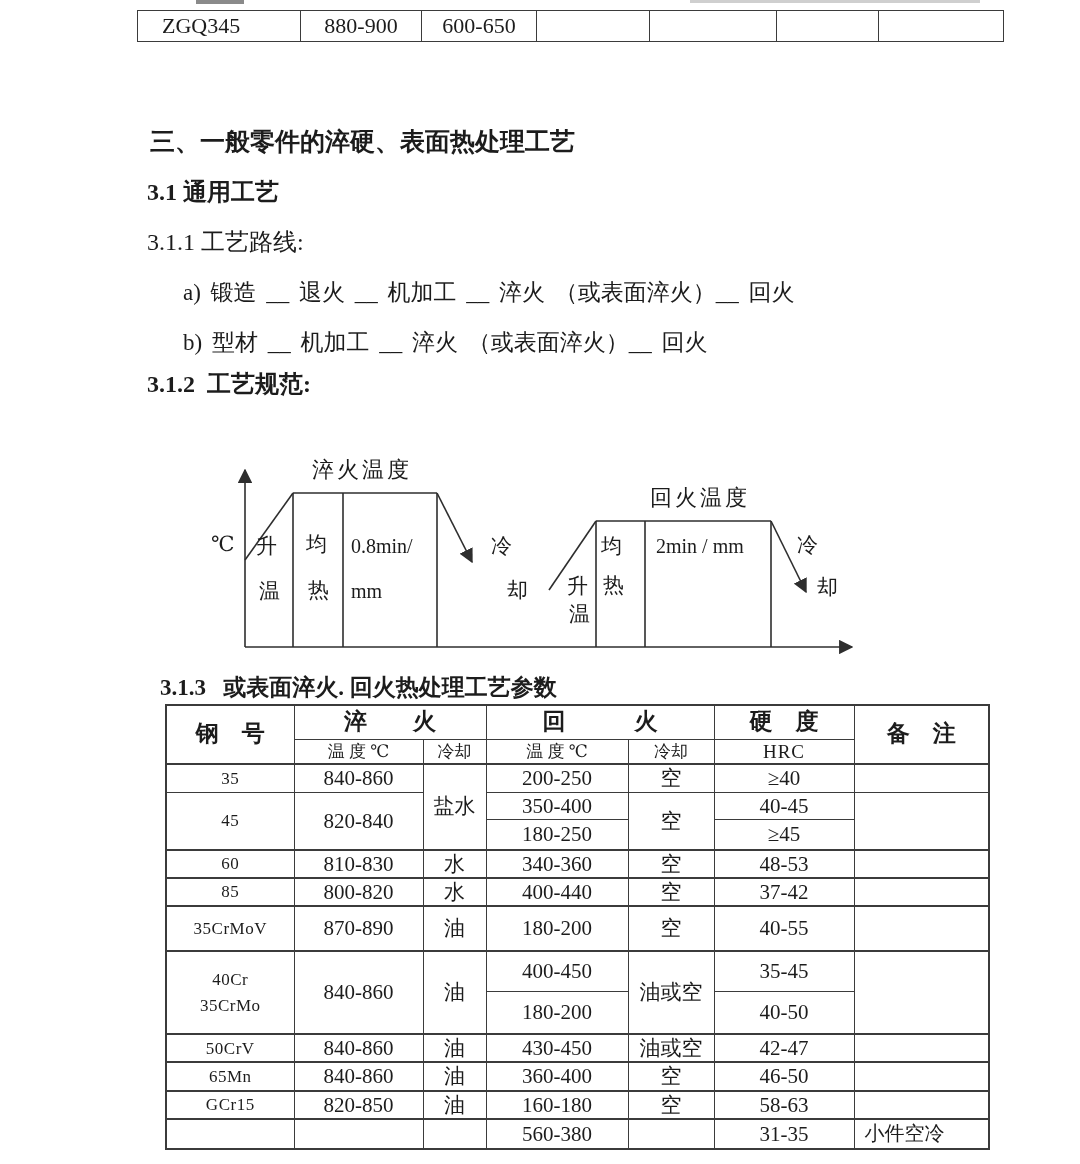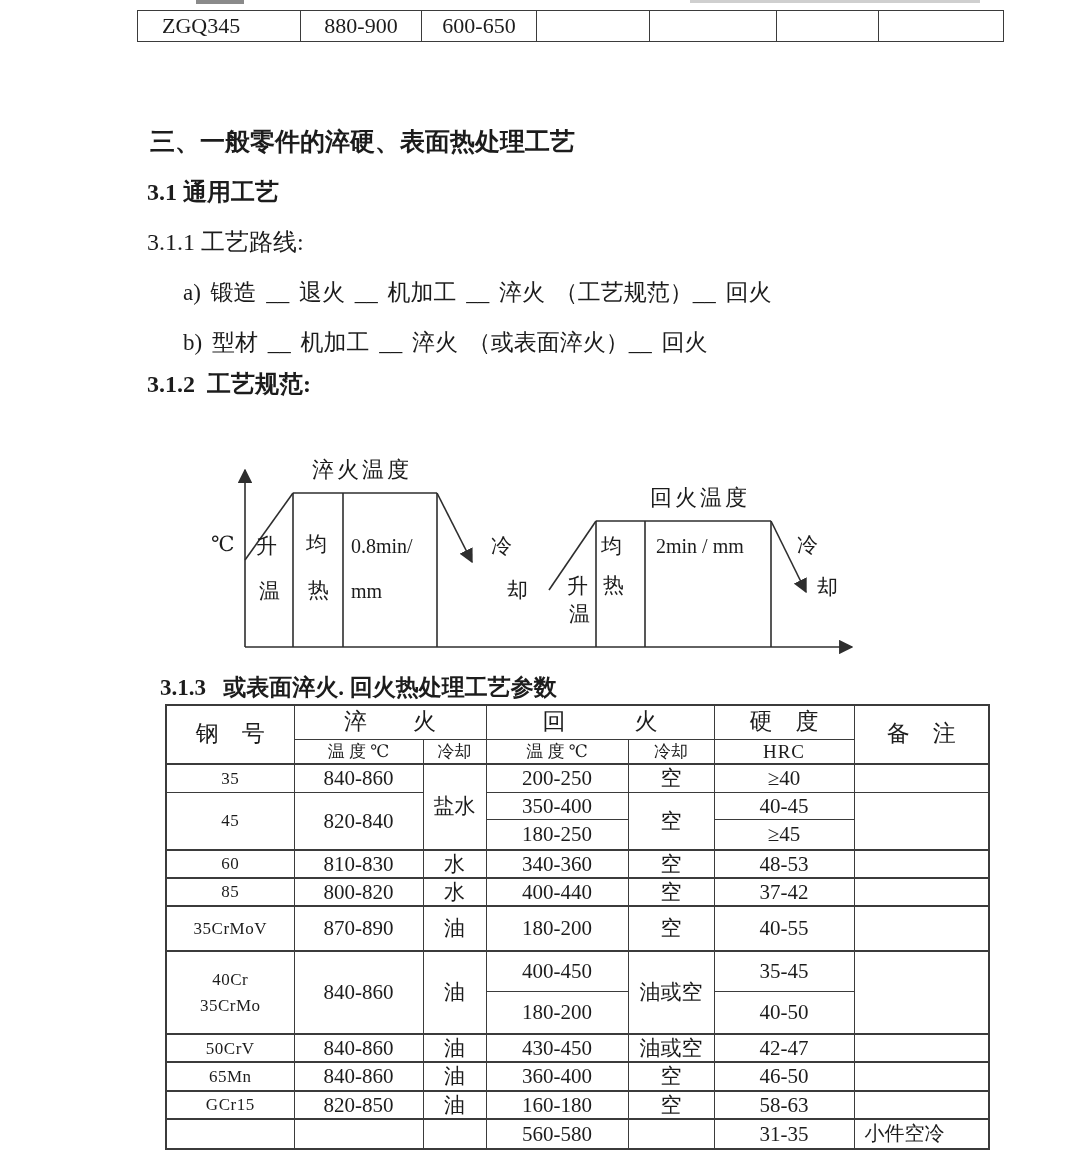--- a/index.html
+++ b/index.html
@@ -20,21 +20,21 @@
     border:1px solid #3b3b3b; text-align:center; vertical-align:middle;
     padding:0; font-size:21px; line-height:1.25; overflow:hidden;
   }
 
   #top-table { left:137px; top:10px; }
   #top-table td { height:30px; font-size:22px; }
   #top-table td.c0 { text-align:left; padding-left:24px; }
 
   #main-table { left:165px; top:704px; border:2px solid #3b3b3b; }
   tr.gt td { border-top-width:2px; }
-  td.hdr1 { font-size:23px; }
+  td.hdr1 { font-size:23px;font-weight:bold; }
   td.hdr2 { font-size:17px;margin-top:18px; }
   td.hrch { font-size:19px; letter-spacing:1px;margin-left:18px; }
   td.steel { font-size:17px; letter-spacing:0.5px; }
   td.pre { white-space:pre-line; line-height:1.5; }
   td.vert { padding:0 8px; word-break:break-all; line-height:1.6; }
   td.notecell { text-align:left; padding-left:10px; font-size:20px; }
 
   
   .h { position:absolute; white-space:pre; }
   #h-section { left:150px; top:125px; font-size:25px; font-weight:bold;text-align:right; }
@@ -80,21 +80,21 @@
     <td></td>
     <td></td>
     <td></td>
   </tr>
 </tbody>
   </table>
 
 <div class="h" id="h-section">三、一般零件的淬硬、表面热处理工艺</div>
 <div class="h" id="h-31">3.1 通用工艺</div>
 <div class="h" id="h-311">3.1.1 工艺路线:</div>
-<div class="h" id="route-a">a) 锻造 __ 退火 __ 机加工 __ 淬火 （工艺规范）__ 回火</div>
+<div class="h" id="route-a">a) 锻造 __ 退火 __ 机加工 __ 淬火 （或表面淬火）__ 回火</div>
 <div class="h" id="route-b">b) 型材 __ 机加工 __ 淬火 （或表面淬火）__ 回火</div>
 <div class="h" id="h-312">3.1.2  工艺规范:</div>
 <div class="h" id="h-313">3.1.3   或表面淬火. 回火热处理工艺参数</div>
 
 <svg class="abs" id="diagram" width="1080" height="1164" viewBox="0 0 1080 1164" xmlns="http://www.w3.org/2000/svg">
   <defs>
     <marker id="arr" viewBox="0 0 10 10" refX="9" refY="5" markerWidth="9" markerHeight="9" orient="auto-start-reverse">
       <path d="M0,0 L10,5 L0,10 z" fill="#2e2e2e"></path>
     </marker>
   </defs>
@@ -251,19 +251,19 @@
     <td>油</td>
     <td>160-180</td>
     <td>空</td>
     <td>58-63</td>
     <td></td>
   </tr>
   <tr class="gt" style="height:30px">
     <td></td>
     <td></td>
     <td></td>
-    <td>560-580</td>
+    <td>560-380</td>
     <td></td>
     <td>31-35</td>
     <td class="notecell">小件空冷</td>
   </tr>
 </tbody>
   </table>
 
 </body></html>

